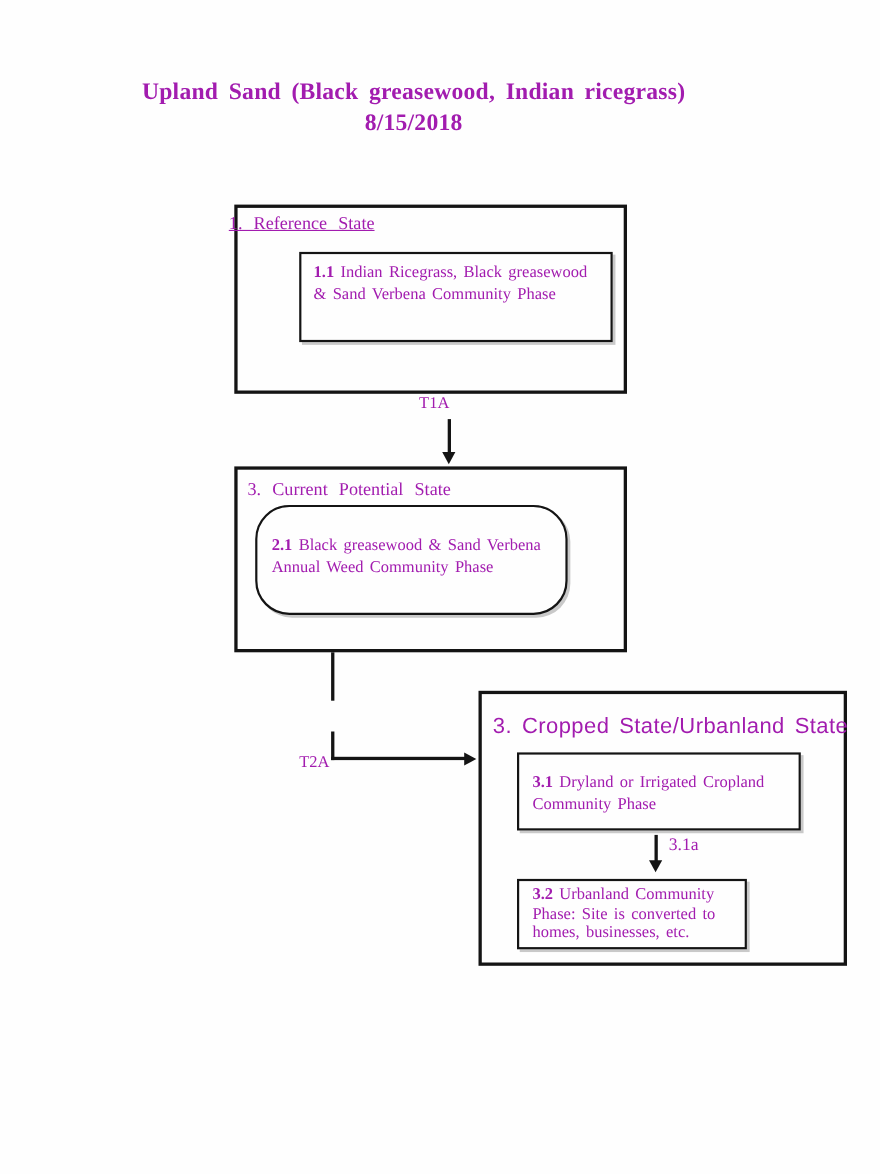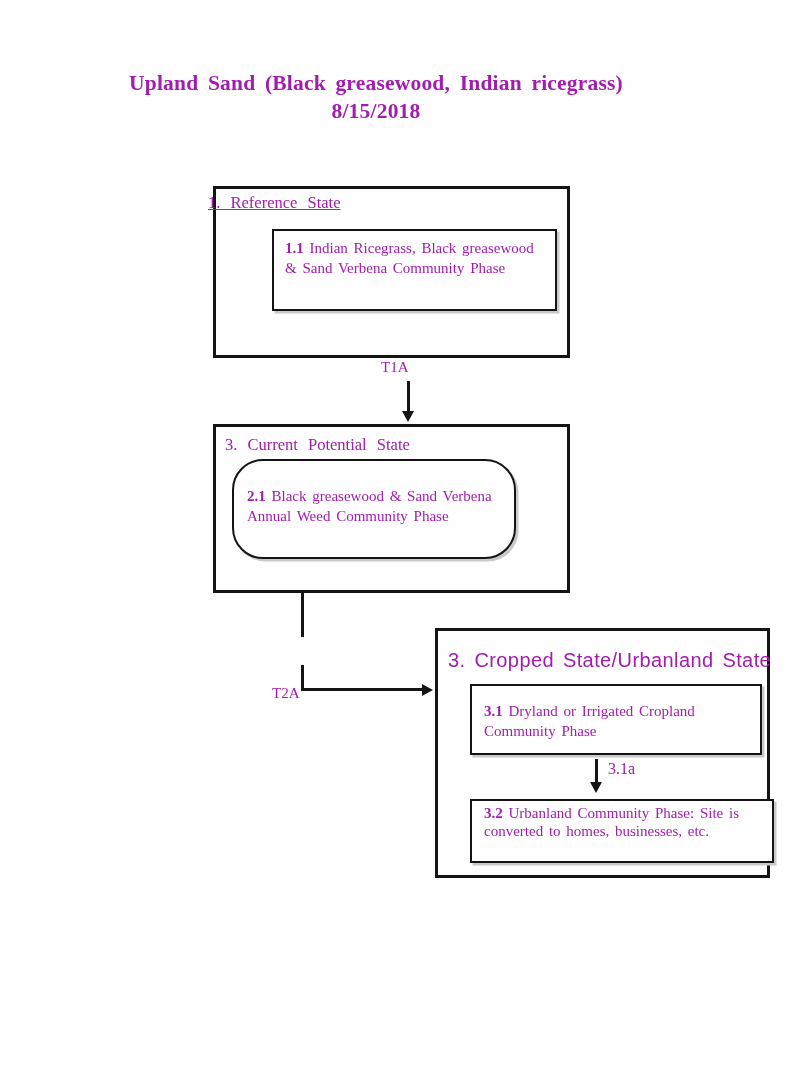--- a/index.html
+++ b/index.html
@@ -91,27 +91,27 @@
   #phase2-1 { left: 232px; top: 459px; width: 284px; height: 100px; padding: 25px 10px 0 13px; border-radius: 31px; }
 
   #t2a-line-1 { left: 301px; top: 593px; height: 44px; }
   #t2a-label { left: 272px; top: 645px; width: 60px; text-align: left; margin-top: 40px; }
   #t2a-line-2 { left: 301px; top: 665px; height: 26px; }
   #t2a-hline { left: 301px; top: 688px; width: 122px; }
   #t2a-head { left: 422px; top: 683.5px; }
 
   #box3 { left: 435px; top: 628px; width: 335px; height: 250px; }
   #box3-label { left: 448px; top: 649px; }
-  #phase3-1 { left: 470px; top: 684px; width: 292px; height: 71px; padding: 15px 10px 0 12px; }
+  #phase3-1 { left: 470px; top: 684px; width: 258px; height: 71px; padding: 15px 10px 0 12px; }
 
   #t31a-line { left: 595px; top: 759px; height: 25px; }
   #t31a-head { left: 590px; top: 782px; }
   #t31a-label { left: 608px; top: 760px; font-size: 16px; }
 
-  #phase3-2 { left: 470px; top: 799px; width: 304px; height: 64px; padding: 4px 10px 0 12px; line-height: 17.5px; }
+  #phase3-2 { left: 470px; top: 799px; width: 209px; height: 64px; padding: 4px 10px 0 12px; line-height: 17.5px; }
 </style>
 </head>
 <body>
 
 <div class="page">
 
   <div class="title-block">
     <div>Upland Sand (Black greasewood, Indian ricegrass)</div>
     <div>8/15/2018</div>
   </div>

